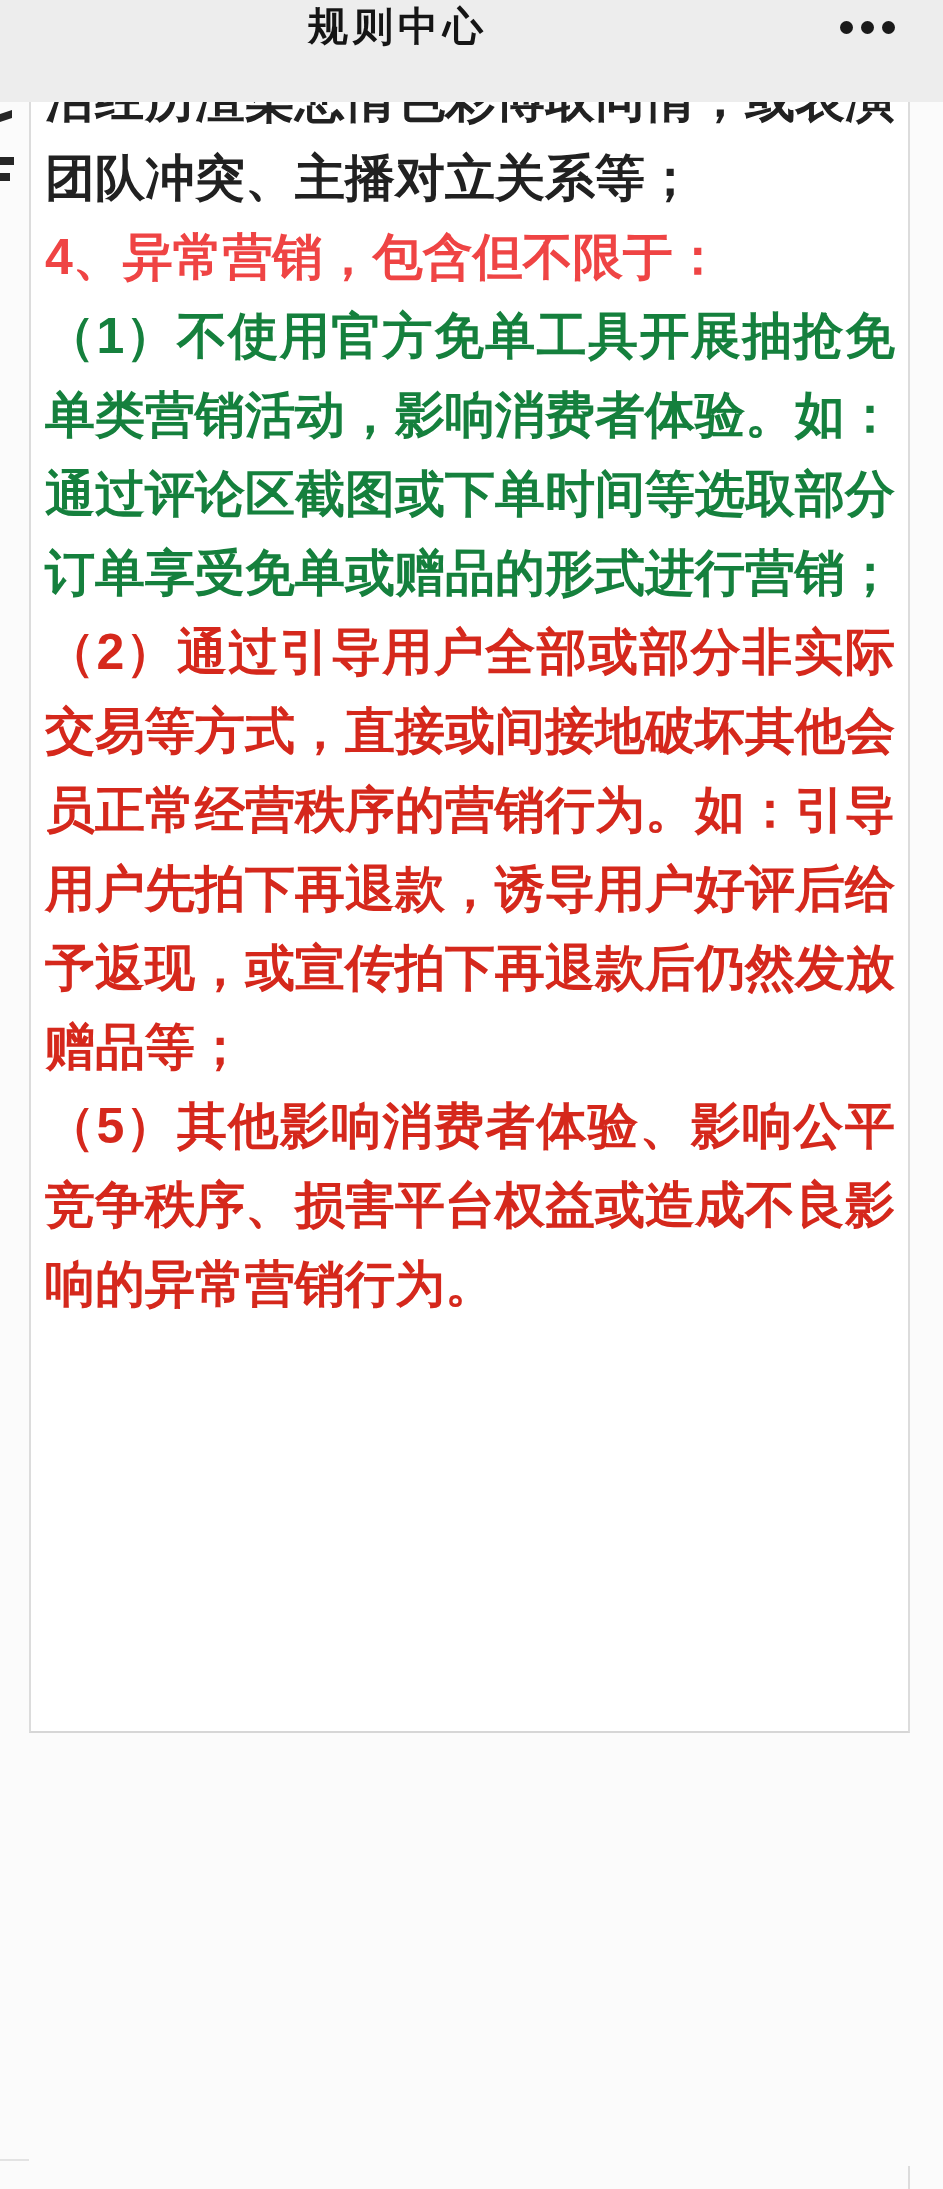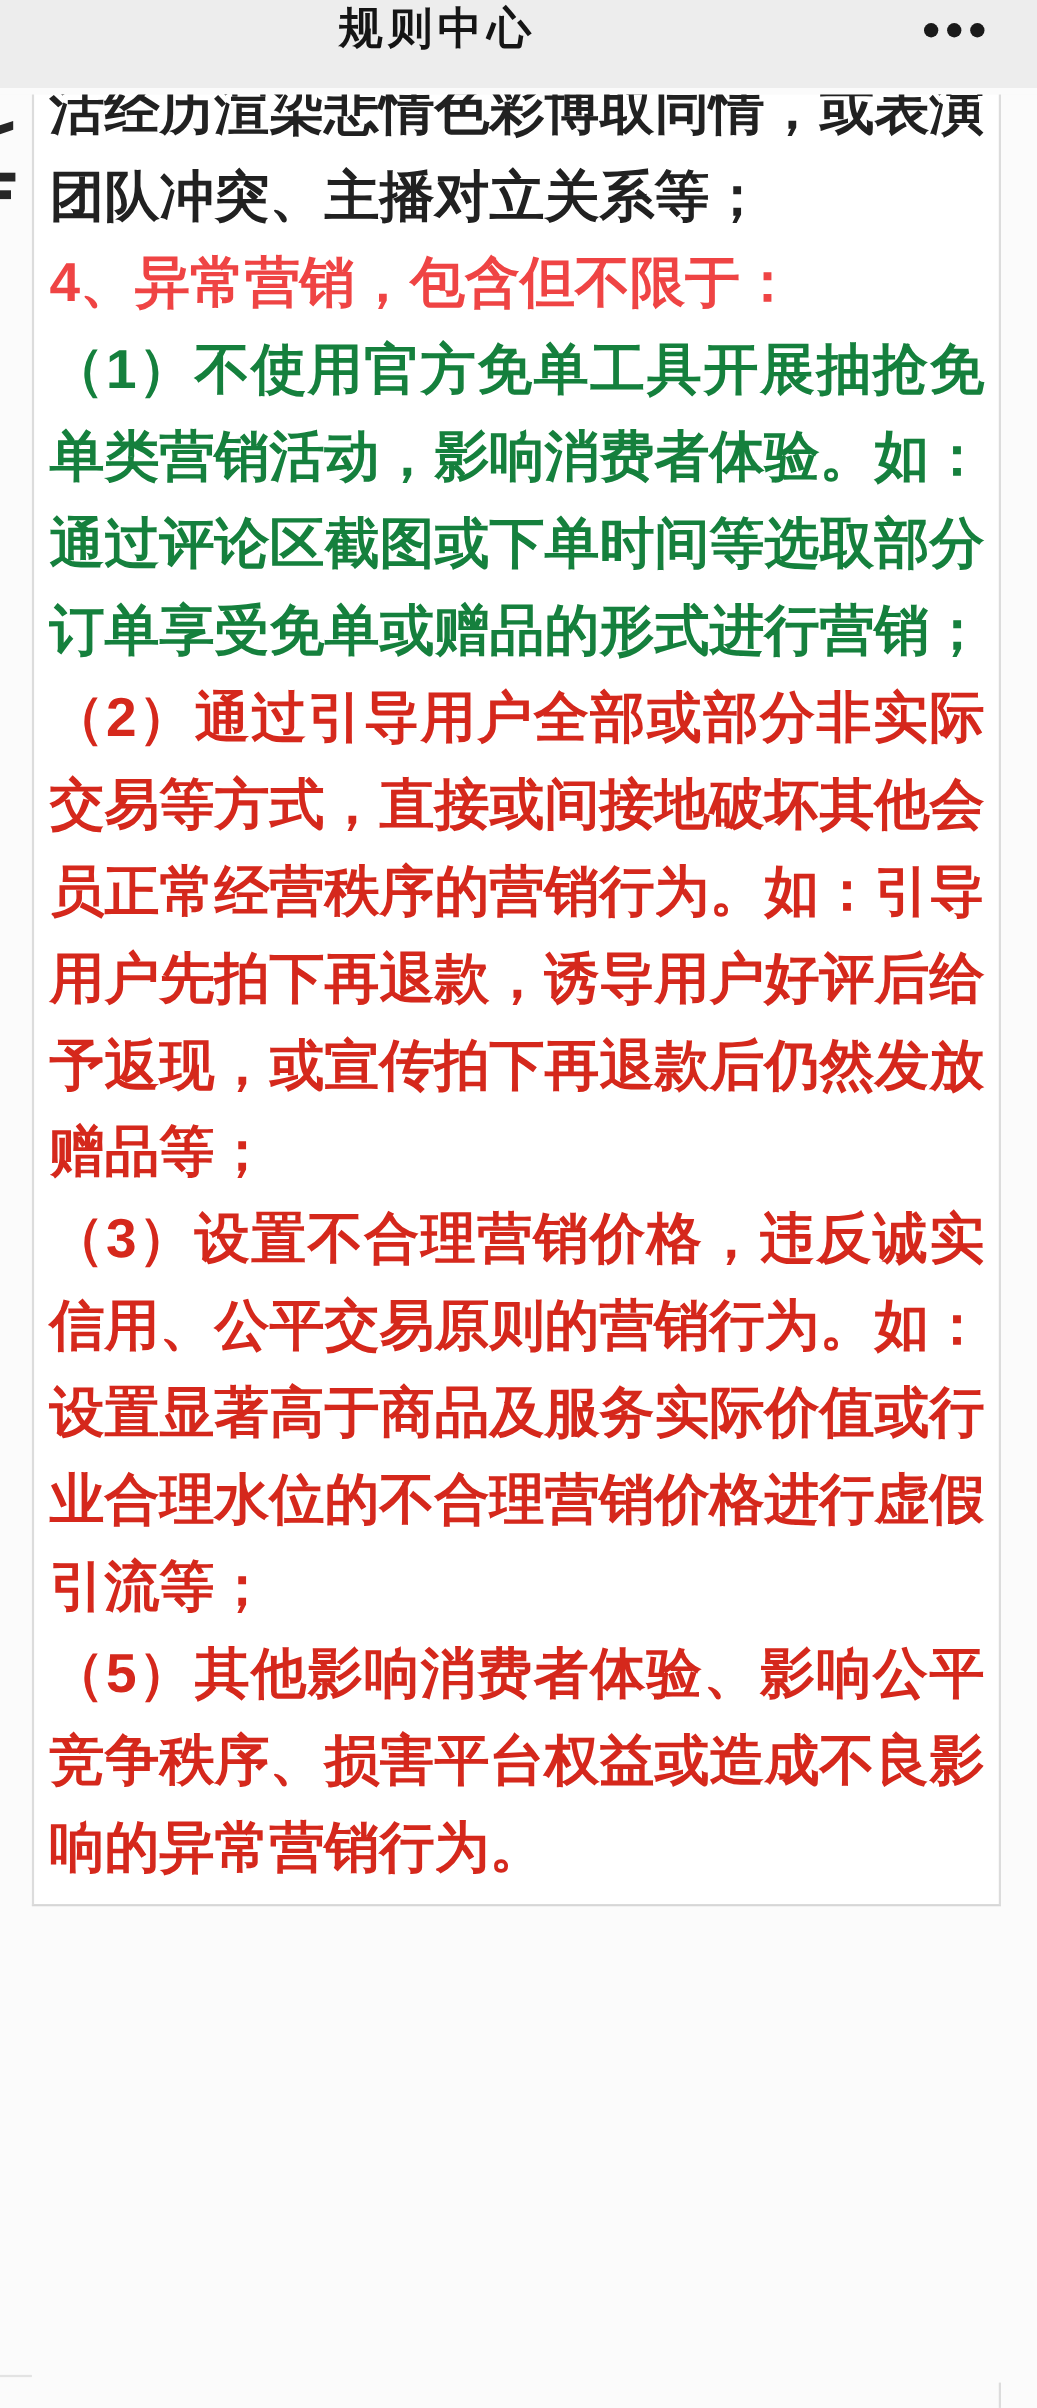--- a/index.html
+++ b/index.html
@@ -6,21 +6,21 @@
   html, body {
     width: 943px; height: 2189px;
     background: #fbfbfb;
     font-family: "Liberation Sans", "DejaVu Sans", sans-serif;
     overflow: hidden;
     position: relative;
   }
   
   .header {
     position: absolute; top: 0; left: 0;
-    width: 943px; height: 80px;
+    width: 943px; height: 102px;
     background: #ededed;
     z-index: 20;
   }
   .header-title {
     position: absolute;
     left: 398px; top: 2px;
     transform: translateX(-50%);
     font-size: 40px;
     font-weight: 700;
     letter-spacing: 5px;
@@ -120,19 +120,18 @@
   <div class="bar"></div>
   <div class="bar"></div>
 </div>
 
 <div class="content-card">
   <div class="text-flow">
     <p class="para" style="color: rgb(33, 33, 33);">活经历渲染悲情色彩博取同情，或表演团队冲突、主播对立关系等；</p>
     <p class="para" style="color: #ef4444;">4、异常营销，包含但不限于：</p>
     <p class="para" style="color: #15803d;">（1）不使用官方免单工具开展抽抢免单类营销活动，影响消费者体验。如：通过评论区截图或下单时间等选取部分订单享受免单或赠品的形式进行营销；</p>
     <p class="para" style="color: rgb(213, 40, 28);">（2）通过引导用户全部或部分非实际交易等方式，直接或间接地破坏其他会员正常经营秩序的营销行为。如：引导用户先拍下再退款，诱导用户好评后给予返现，或宣传拍下再退款后仍然发放赠品等；</p>
-    <p class="para" style="color: rgb(213, 40, 28);">（3）设置不合理营销价格，违反诚实信用、公平交易原则的营销行为。如：设置显著高于商品及服务实际价值或行业合理水位的不合理营销价格进行虚假引流等；</p>
     <p class="para" style="color: rgb(213, 40, 28);">（5）其他影响消费者体验、影响公平竞争秩序、损害平台权益或造成不良影响的异常营销行为。</p>
   </div>
 </div>
 
 <div class="left-strip-endline"></div>
 <div class="right-line-tail"></div>
 
 </body></html>

